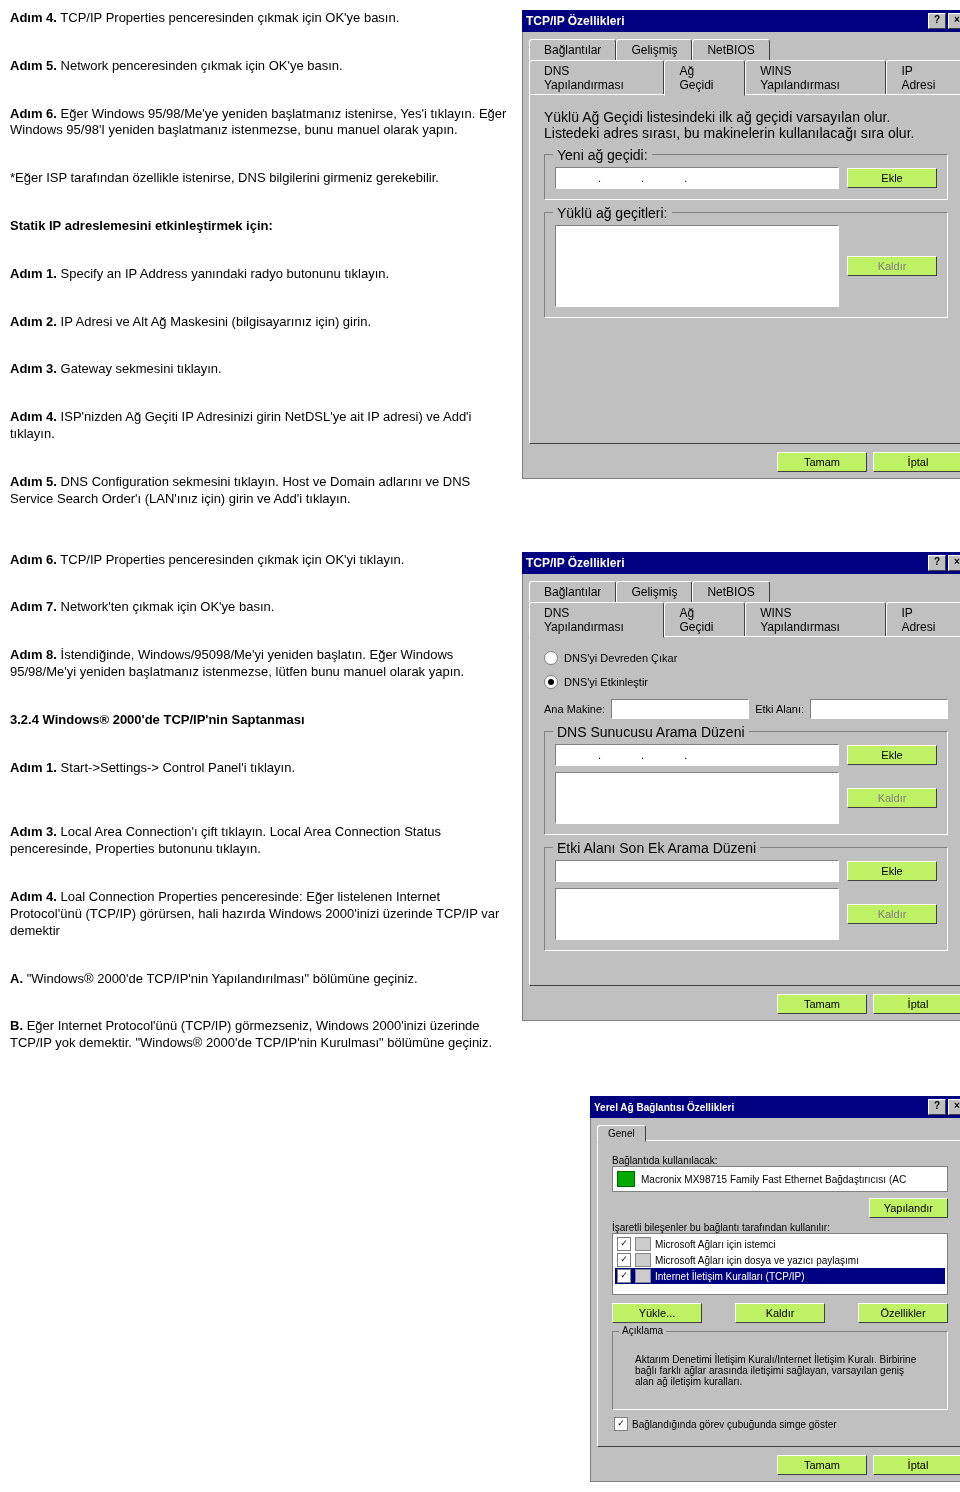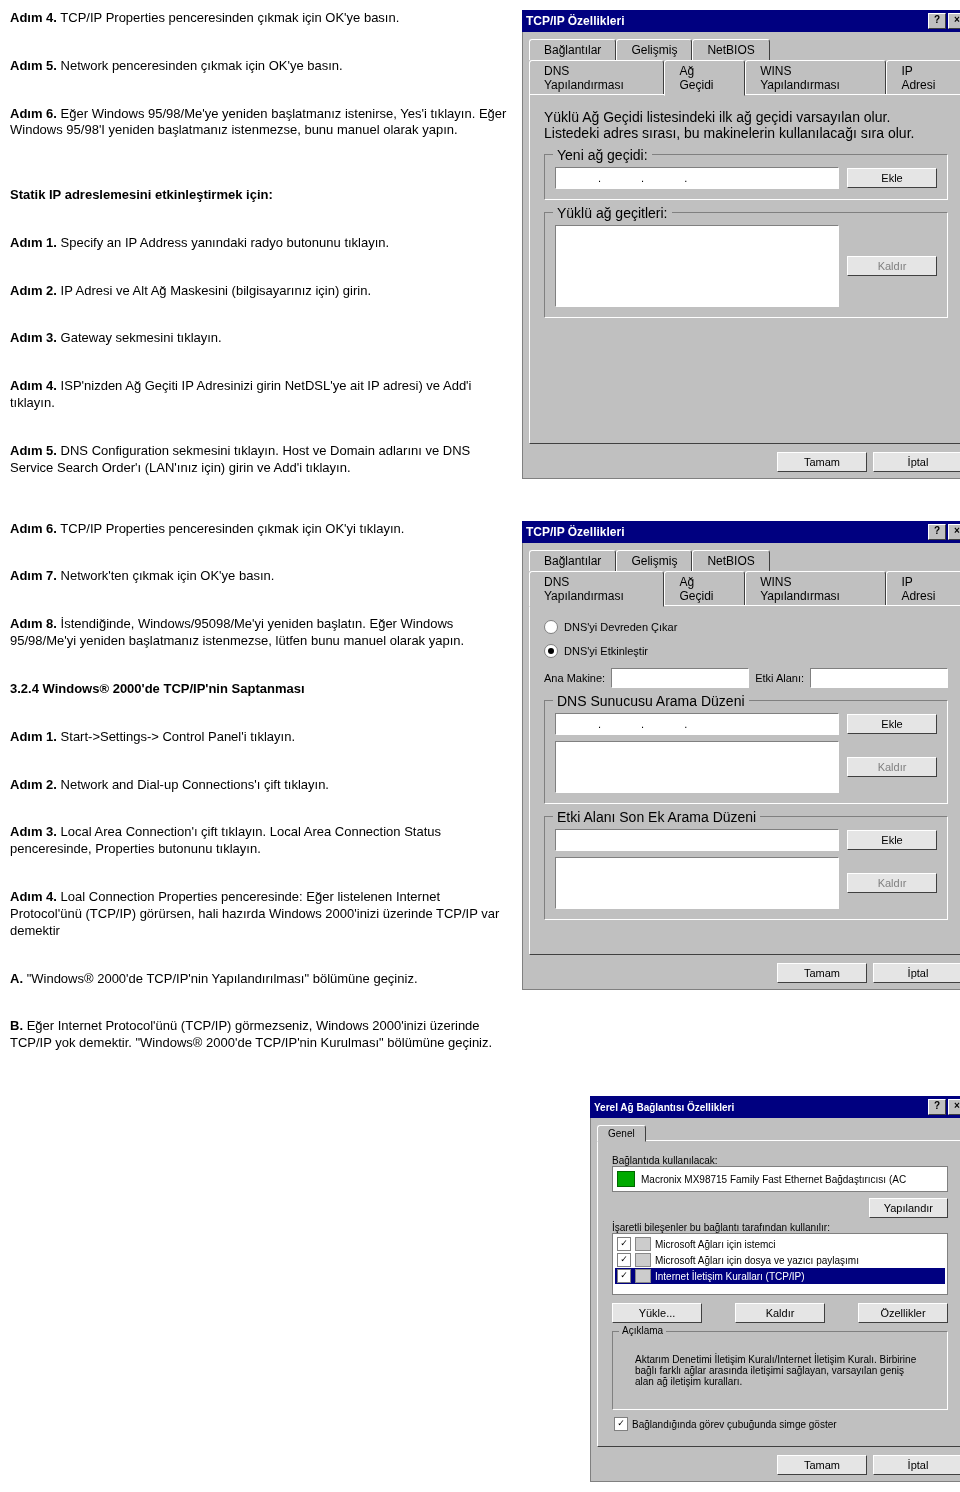--- a/index.html
+++ b/index.html
@@ -132,21 +132,21 @@
   width: 36px;
   height: 16px;
   border: none;
   text-align: center;
   font-size: 11px;
 }
 .dot {
   font-size: 11px;
 }
 .winbtn {
-  background: #e5e5e5;
+  background: #bef264;
   border: 1px solid #fff;
   border-right-color: #404040;
   border-bottom-color: #404040;
   padding: 3px 14px;
   font-size: 11px;
   min-width: 60px;
   text-align: center;
 }
 .winbtn.disabled {
   color: #808080;
@@ -265,21 +265,21 @@
 }
 </style>
 </head>
 <body>
 
 <div class="row">
   <div class="text-col">
     <p><span class="bold">Adım 4.</span> <span>TCP/IP Properties penceresinden çıkmak için OK'ye basın.</span></p><br>
     <p><span class="bold">Adım 5.</span> <span>Network penceresinden çıkmak için OK'ye basın.</span></p><br>
     <p><span class="bold">Adım 6.</span> <span>Eğer Windows 95/98/Me'ye yeniden başlatmanız istenirse, Yes'i tıklayın. Eğer Windows 95/98'I yeniden başlatmanız istenmezse, bunu manuel olarak yapın.</span></p><br>
-    <br>
+    <p>*Eğer ISP tarafından özellikle istenirse, DNS bilgilerini girmeniz gerekebilir.</p><br>
     <p class="bold">Statik IP adreslemesini etkinleştirmek için:</p><br>
     <p><span class="bold">Adım 1.</span> <span>Specify an IP Address yanındaki radyo butonunu tıklayın.</span></p><br>
     <p><span class="bold">Adım 2.</span> <span>IP Adresi ve Alt Ağ Maskesini (bilgisayarınız için) girin.</span></p><br>
     <p><span class="bold">Adım 3.</span> <span>Gateway sekmesini tıklayın.</span></p><br>
     <p><span class="bold">Adım 4.</span> <span>ISP'nizden Ağ Geçiti IP Adresinizi girin NetDSL'ye ait IP adresi) ve Add'i tıklayın.</span></p><br>
     <p><span class="bold">Adım 5.</span> <span>DNS Configuration sekmesini tıklayın. Host ve Domain adlarını ve DNS Service Search Order'ı (LAN'ınız için) girin ve Add'i tıklayın.</span></p>
   </div>
 
   <div class="dialog">
     <div class="titlebar">
@@ -333,21 +333,21 @@
   </div>
 </div>
 
 <div class="row">
   <div class="text-col">
     <p><span class="bold">Adım 6.</span> <span>TCP/IP Properties penceresinden çıkmak için OK'yi tıklayın.</span></p><br>
     <p><span class="bold">Adım 7.</span> <span>Network'ten çıkmak için OK'ye basın.</span></p><br>
     <p><span class="bold">Adım 8.</span> <span>İstendiğinde, Windows/95098/Me'yi yeniden başlatın. Eğer Windows 95/98/Me'yi yeniden başlatmanız istenmezse, lütfen bunu manuel olarak yapın.</span></p><br>
     <p class="bold">3.2.4 Windows® 2000'de TCP/IP'nin Saptanması</p><br>
     <p><span class="bold">Adım 1.</span> <span>Start-&gt;Settings-&gt; Control Panel'i tıklayın.</span></p><br>
-    <p><span class="bold">Adım 2.</span> <span>Network and Dial-up Connections'ı çift tıklayın.</span></p><br>
+    <br>
     <p><span class="bold">Adım 3.</span> <span>Local Area Connection'ı çift tıklayın. Local Area Connection Status penceresinde, Properties butonunu tıklayın.</span></p><br>
     <p><span class="bold">Adım 4.</span> <span>Loal Connection Properties penceresinde: Eğer listelenen Internet Protocol'ünü (TCP/IP) görürsen, hali hazırda Windows 2000'inizi üzerinde TCP/IP var demektir</span></p><br>
     <p><span class="bold">A.</span> <span>"Windows® 2000'de TCP/IP'nin Yapılandırılması" bölümüne geçiniz.</span></p><br>
     <p><span class="bold">B.</span> <span>Eğer Internet Protocol'ünü (TCP/IP) görmezseniz, Windows 2000'inizi üzerinde TCP/IP yok demektir. "Windows® 2000'de TCP/IP'nin Kurulması" bölümüne geçiniz.</span></p>
   </div>
 
   <div class="dialog">
     <div class="titlebar">
       <span>TCP/IP Özellikleri</span>
       <span class="spacer"></span>

